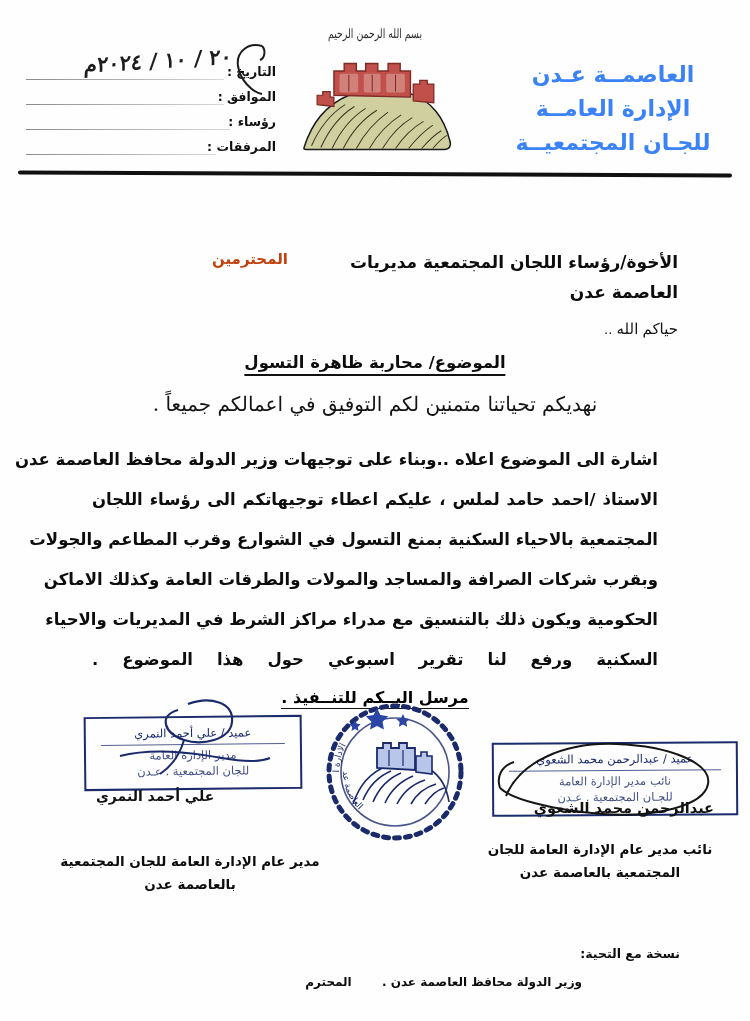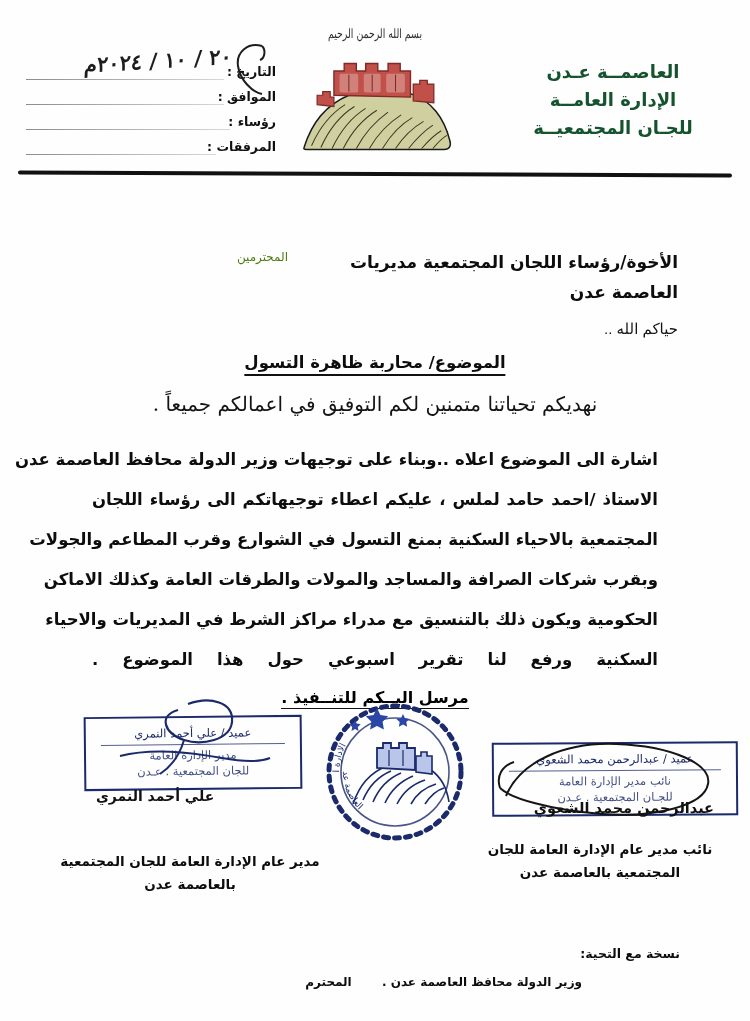--- a/index.html
+++ b/index.html
@@ -10,21 +10,21 @@
     color:#111;
   }
   .page{position:absolute;inset:0;background:#fefefe;}
 
   
   .letterhead{position:absolute;top:0;left:0;right:0;height:178px;}
 
   .lh-right{
     position:absolute;right:22px;top:58px;width:230px;
     text-align:center;line-height:1.55;
-    font-size:18px;font-weight:bold;letter-spacing:0px;color:#14532d;
+    font-size:22px;font-weight:bold;letter-spacing:0px;color:#3b82f6;
   }
   .lh-right div{white-space:nowrap;}
 
   .lh-emblem{
     position:absolute;left:50%;transform:translateX(-50%);top:26px;
     width:180px;text-align:center;
   }
   .basmala{
     font-size:13px;color:#1a1a1a;letter-spacing:-1px;
     font-family:"DejaVu Serif","Liberation Serif",serif;
@@ -57,21 +57,21 @@
   .hr-thick{
     position:absolute;left:18px;right:18px;top:172px;height:4px;
     background:#111;border-radius:2px;
     transform:rotate(0.25deg);
   }
 
   
   .addressee{position:absolute;top:248px;right:72px;width:420px;
     font-size:17px;font-weight:bold;line-height:1.75;color:#0d0d0d;}
   .honorific{position:absolute;top:250px;right:462px;
-    font-size:12px;font-weight:normal;color:#4d7c0f;white-space:nowrap;}
+    font-size:15px;font-weight:bold;color:#c2410c;white-space:nowrap;}
   .salutation{position:absolute;top:320px;right:72px;
     font-size:15px;color:#151515;
     font-family:Liberation Sans, sans-serif;white-space:nowrap;}
 
   
   .subject{
     position:absolute;top:353px;left:50%;transform:translateX(-50%);
     font-size:16.5px;font-weight:bold;color:#0d0d0d;
     border-bottom:2.5px solid #111;padding-bottom:2px;white-space:nowrap;
   }

